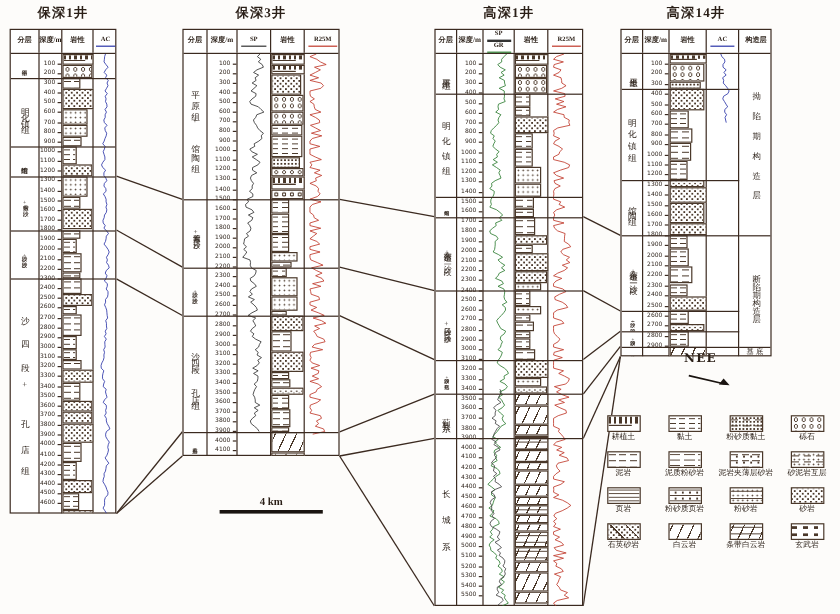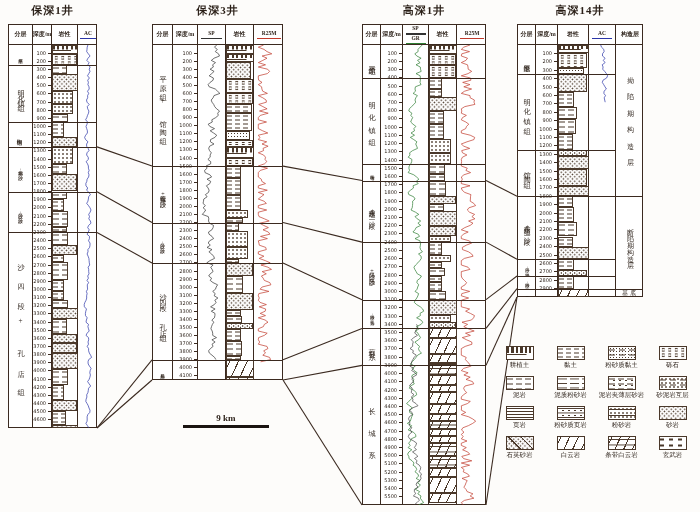--- a/index.html
+++ b/index.html
@@ -1081,22 +1081,29 @@
           <div class="bndry" style="top: 29.4px; width: 98px;"></div>
           <div class="bndry" style="top: 105px; width: 98px;"></div>
           <div class="bndry" style="top: 151.2px; width: 98px;"></div>
           <div class="bndry" style="top: 214.2px; width: 98px;"></div>
           <div class="bndry" style="top: 231px; width: 98px;"></div>
           <div class="bndry" style="top: 243.6px; width: 98px;"></div>
         </div>
       </div>
     </div>
   <div id="scalebar">
-    <div class="sb-label">9 km</div>
+    <div class="sb-label">4 km</div>
     <div class="sb-line"></div>
+  </div>
+  <div id="nee">
+    <span class="nee-label">NEE</span>
+    <svg width="44" height="18">
+      <line x1="4" y1="6" x2="34" y2="13" stroke="#1a1410" stroke-width="1.4"></line>
+      <polygon points="38,14 29,13.5 33,8.5" fill="#1a1410"></polygon>
+    </svg>
   </div>
   <div id="legend">
       <div class="lg-item" style="left: 0px; top: 0px;">
         <div class="lg-swatch">
           <i class="f f-vbars"></i>
         </div>
         <div class="lg-label">耕植土</div>
       </div>
       <div class="lg-item" style="left: 51px; top: 0px;">
         <div class="lg-swatch">

